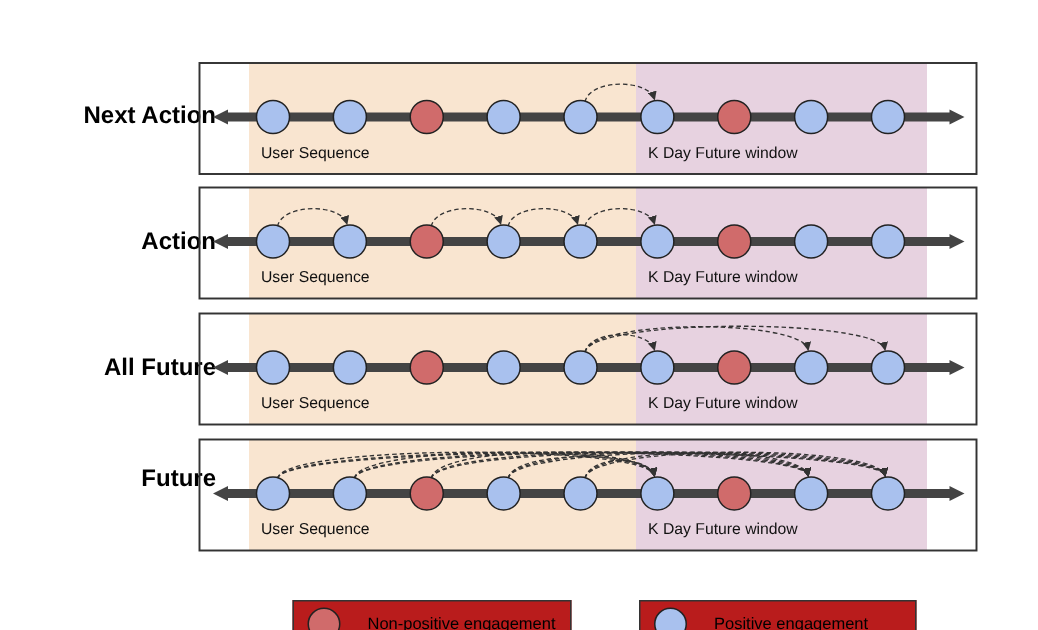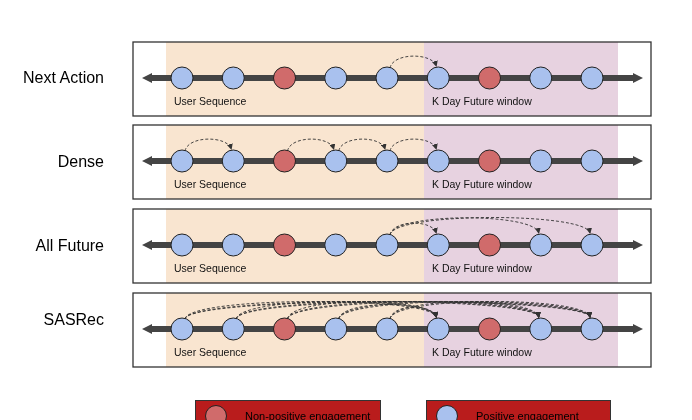--- a/index.html
+++ b/index.html
@@ -1,30 +1,30 @@
 <!DOCTYPE html>
 <html><head>
 <meta charset="utf-8">
 <style>
   html, body { margin: 0; padding: 0; background: #ffffff; }
   body { width: 692px; height: 420px; position: relative; overflow: hidden; font-family: "Liberation Sans", sans-serif; }
-  .row-label { position: absolute; right: 588px; text-align: right; font-size: 16px; color: #000; line-height: 20px; }
+  .row-label { position: absolute; right: 548px; text-align: right; font-size: 16px; color: #000; line-height: 20px; font-weight: bold; }
   svg text { font-family: "Liberation Sans", sans-serif; }
   .legend-box { position: absolute; top: 400px; height: 32px; border: 1px solid #333; box-sizing: border-box; background: #b91c1c; display: flex; align-items: center; }
   .legend-dot { width: 22px; height: 22px; border-radius: 50%; border: 1px solid #222; box-sizing: border-box; margin-left: 9px; }
   .legend-text { font-size: 11px; color: #000; margin-left: 18px; }
 </style>
 </head>
 <body>
 
 <div class="row-label" style="top:68px;">Next Action</div>
-<div class="row-label" style="top:152px;">Dense</div>
+<div class="row-label" style="top:152px;">Action</div>
 <div class="row-label" style="top:236px;">All Future</div>
 <div class="row-label" style="top:310px;">
-  <div>SASRec</div>
+  <div>Future</div>
 </div>
 
 <svg id="diagram" width="692" height="420" style="position:absolute;left:0;top:0;" xmlns="http://www.w3.org/2000/svg">
   <defs>
     <marker id="arrowhead" markerWidth="6" markerHeight="6" refX="5" refY="3" orient="auto" markerUnits="userSpaceOnUse">
       <path d="M0,0 L6,3 L0,6 Z" fill="#333"></path>
     </marker>
   </defs>
   <g id="panels">
       <g>

